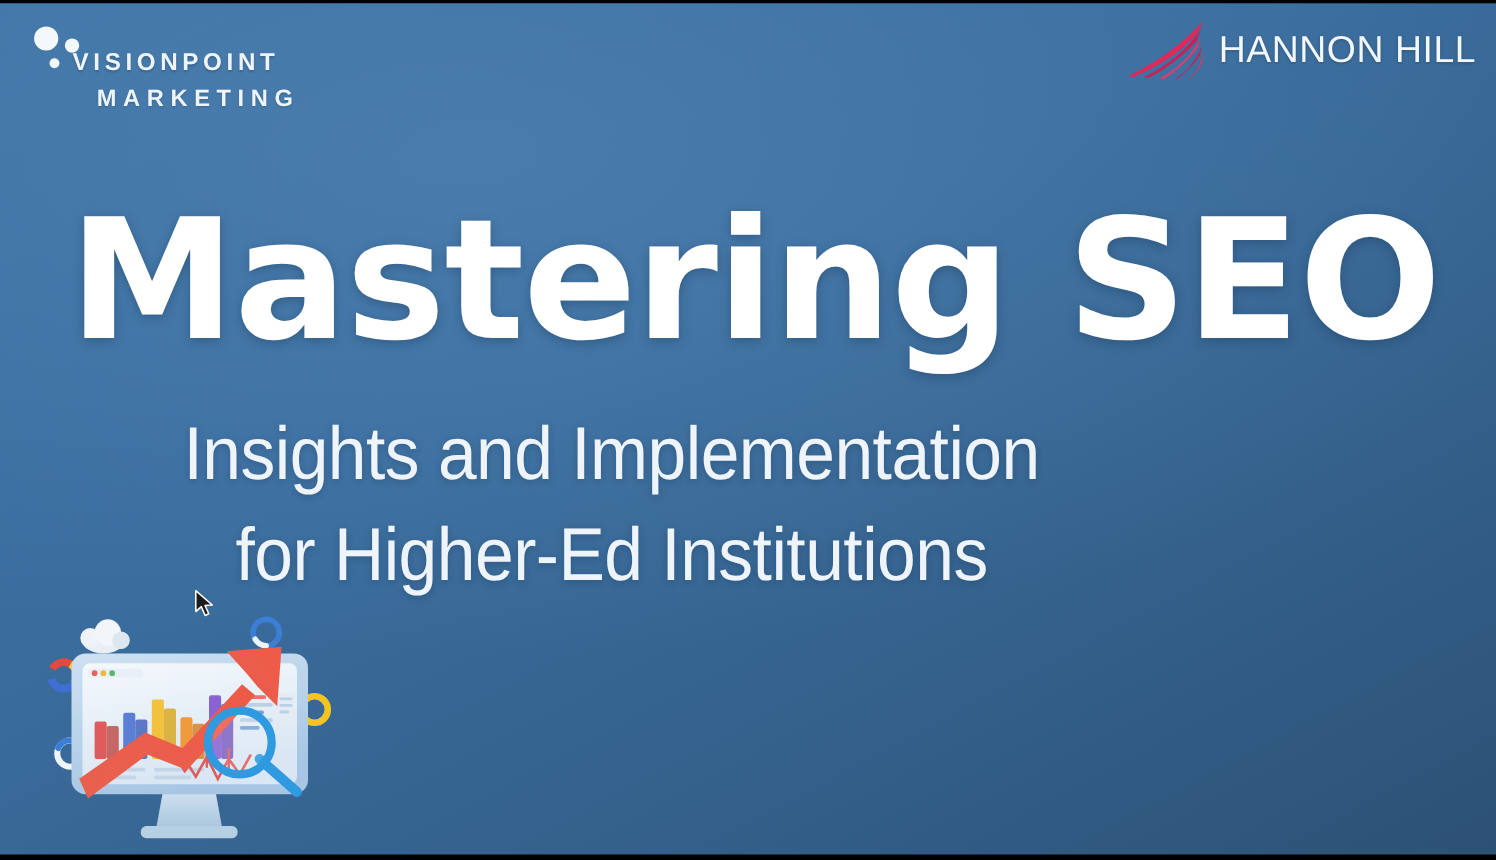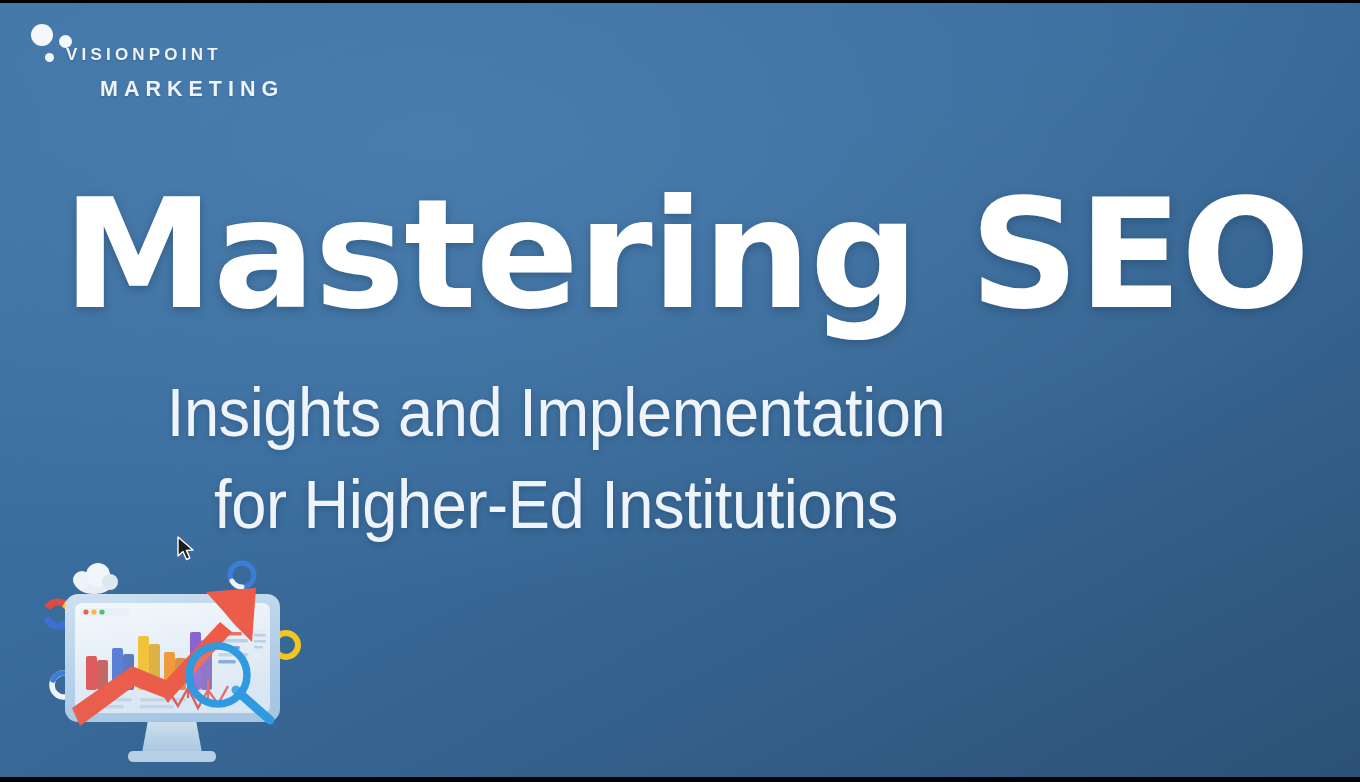--- a/index.html
+++ b/index.html
@@ -33,32 +33,31 @@
   #vp-logo {
     position:absolute; left:26px; top:10px;
     width:300px; height:92px;
   }
   .vp-dot { position:absolute; background:#f4f8fb; border-radius:50%; }
   #vp-dot-lg { width:22px; height:22px; left:5px;  top:11px; }
   #vp-dot-md { width:13px; height:13px; left:33px; top:22px; }
   #vp-dot-sm { width:9px;  height:9px;  left:19px; top:40px; }
   #vp-line1 {
     position:absolute; left:40px; top:33px;
-    color:#eef4f9; font-size:17px; font-weight:700;
+    color:#eef4f9; font-size:22px; font-weight:700;
     letter-spacing:4.2px; line-height:1;
     font-family:"Liberation Sans", sans-serif;
     text-shadow:0 1px 2px rgba(0,0,0,0.18);
   }
   #vp-line2 {
     position:absolute; left:62px; top:66px;
     color:#eef4f9; font-size:21.5px; font-weight:700;
     letter-spacing:6px; line-height:1;
     font-family:"Liberation Sans", sans-serif;
     text-shadow:0 1px 2px rgba(0,0,0,0.18);
-    margin-left:12px;
   }
 
   
   #hh-logo {
     position:absolute; right:18px; top:12px;
     height:60px; display:flex; align-items:center;
   }
   #hh-mark { width:82px; height:56px; display:block; }
   #hh-text {
     color:#f2f7fb; font-size:34px; font-weight:400;
@@ -127,20 +126,30 @@
   <div id="slide">
 
     <div id="vp-logo">
       <span class="vp-dot" id="vp-dot-lg"></span>
       <span class="vp-dot" id="vp-dot-md"></span>
       <span class="vp-dot" id="vp-dot-sm"></span>
       <span id="vp-line1">VISIONPOINT</span>
       <span id="vp-line2">MARKETING</span>
     </div>
 
+    <div id="hh-logo">
+      <svg id="hh-mark" viewBox="0 0 82 56">
+        <path d="M2,52 C18,44 44,30 66,6 L70,2 L64,14 C46,34 24,46 6,53 Z" fill="#e0285a"></path>
+        <path d="M16,53 C30,46 50,34 66,12 L68,8 L64,20 C50,36 32,48 20,54 Z" fill="#d31a52" opacity="0.92"></path>
+        <path d="M30,54 C42,48 56,38 67,18 L68,15 L65,26 C55,40 42,50 34,55 Z" fill="#e83b68" opacity="0.9"></path>
+        <path d="M44,55 C52,50 61,42 68,26 L69,23 L67,33 C60,44 50,52 46,55 Z" fill="#cf1c52" opacity="0.88"></path>
+        <path d="M56,55 C61,52 66,46 69,34 L70,30 L69,40 C65,48 60,53 57,55 Z" fill="#e33560" opacity="0.85"></path>
+      </svg>
+      <span id="hh-text">HANNON HILL</span>
+    </div>
 
     <div id="title-block">
       <h1 id="slide-title">Mastering SEO</h1>
     </div>
 
     <div id="subtitle-block">
       <span class="subtitle-line">Insights and Implementation</span>
       <span class="subtitle-line">for Higher-Ed Institutions</span>
     </div>
 

